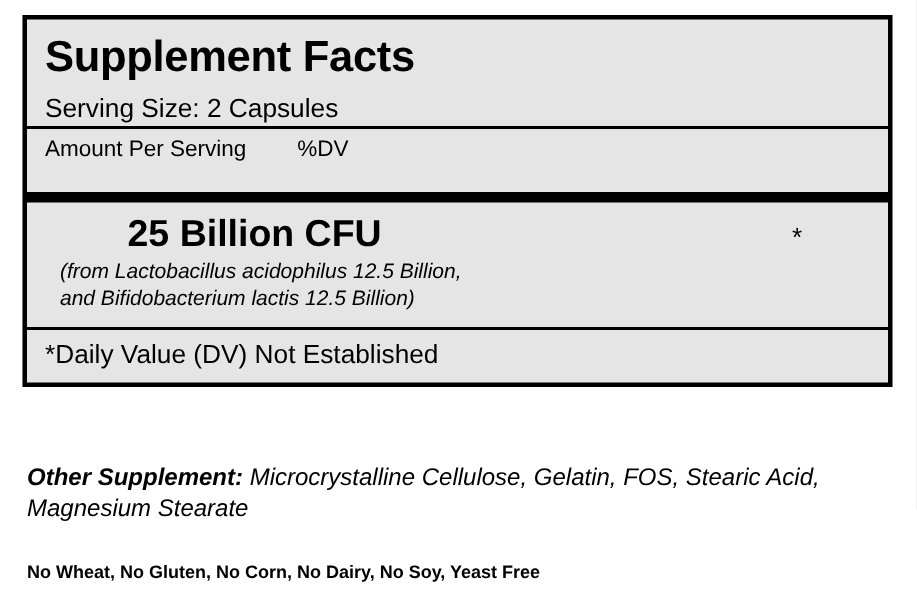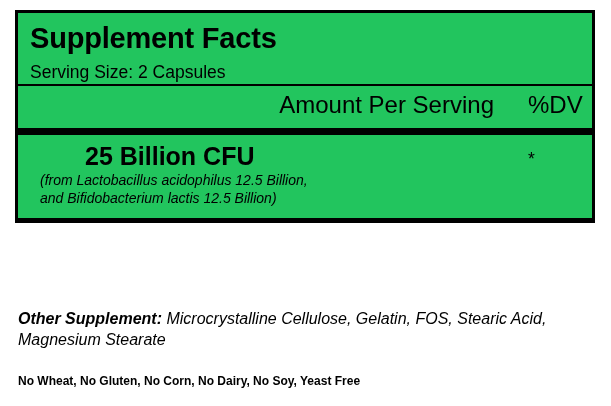--- a/index.html
+++ b/index.html
@@ -15,21 +15,21 @@
     overflow: hidden;
   }
 
   .panel {
     position: absolute;
     left: 15px;
     top: 10px;
     width: 580px;
     box-sizing: border-box;
     border: 3px solid #000000;
-    background: #22c55e;
+    background: #e5e5e5;
   }
 
   .pad {
     padding: 0 12px;
   }
 
   .title {
     font-size: 29px;
     font-weight: bold;
     letter-spacing: -0.2px;
@@ -49,25 +49,25 @@
 
   .rule-thin {
     border-top: 2px solid #000000;
   }
   .rule-thick {
     border-top: 7px solid #000000;
   }
 
   .amount-row {
     display: flex;
-    justify-content: flex-end;
+    justify-content: flex-start;
     align-items: baseline;
-    font-size: 24px;
+    font-size: 15px;
     padding-top: 5px;
-    padding-bottom: 9px;
+    padding-bottom: 20px;
   }
   .amount-row .aps {
     margin-right: 34px;
   }
   .amount-row .dv {
     width: 52px;
     text-align: left;
   }
 
   .main-row {
@@ -162,20 +162,23 @@
       <span class="star">*</span>
     </div>
     <div class="sub-block">
       <div class="sub-line">(from Lactobacillus acidophilus 12.5 Billion,</div>
       <div class="sub-line">and Bifidobacterium lactis 12.5 Billion)</div>
     </div>
   </div>
 
   <div class="rule-thin"></div>
 
+  <div class="pad">
+    <div class="footnote">*Daily Value (DV) Not Established</div>
+  </div>
 
 </div>
 
 <div class="other">
   <span class="lead">Other Supplement:</span><span class="body"> Microcrystalline Cellulose, Gelatin, FOS, Stearic Acid, Magnesium Stearate</span>
 </div>
 
 <div class="free-claims">No Wheat, No Gluten, No Corn, No Dairy, No Soy, Yeast Free</div>
 
 </body></html>

